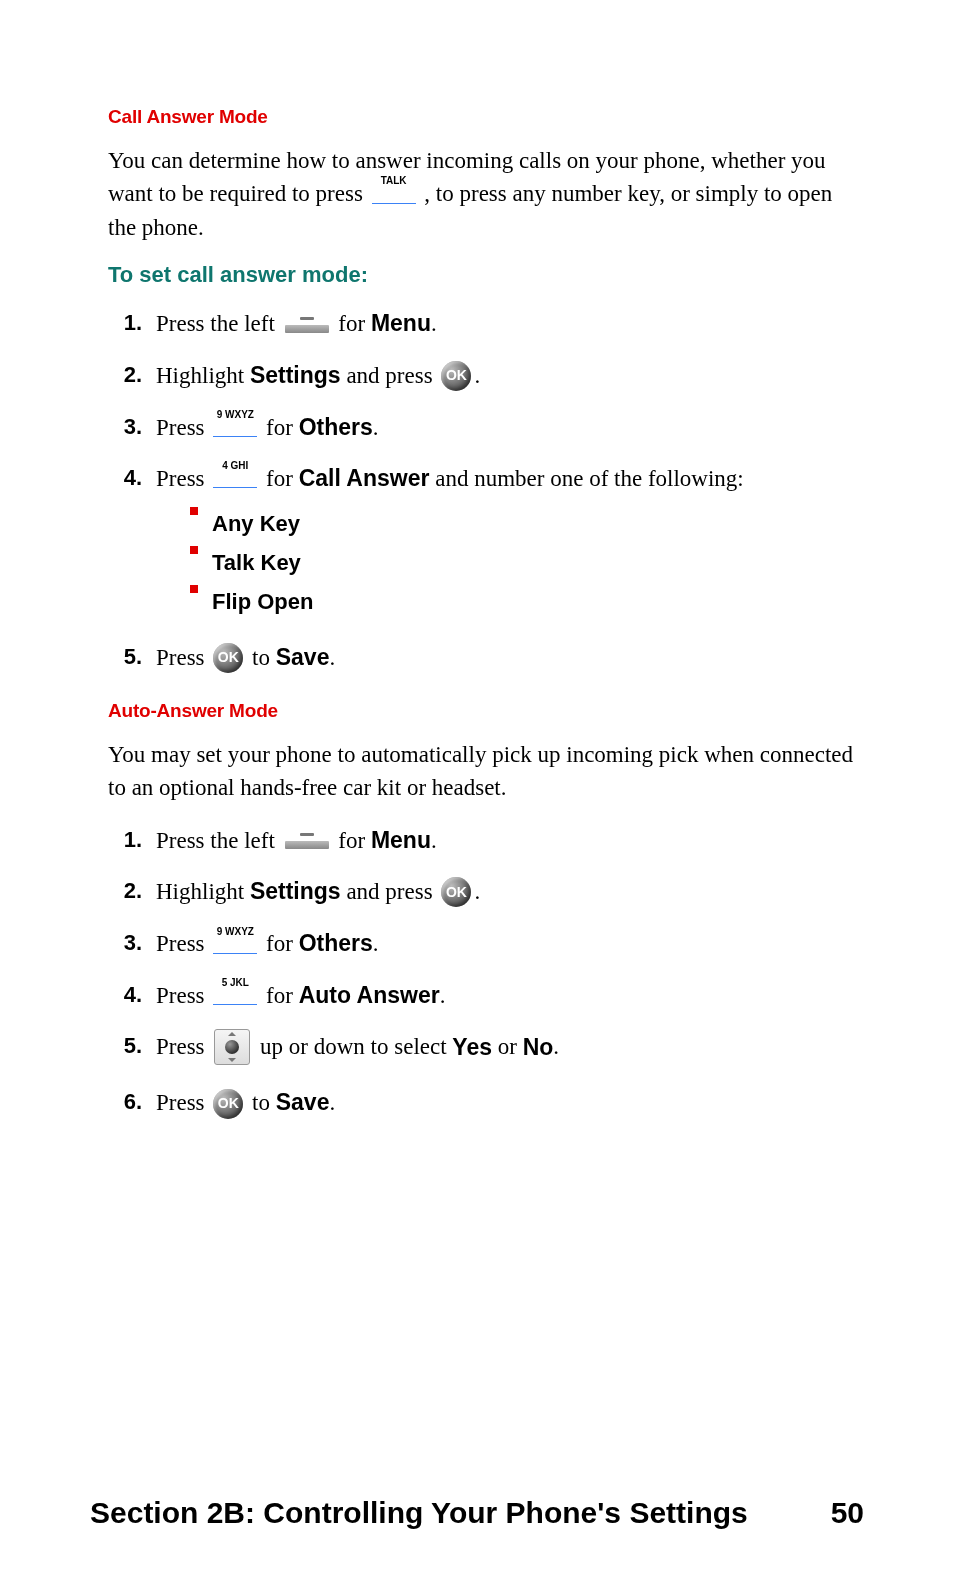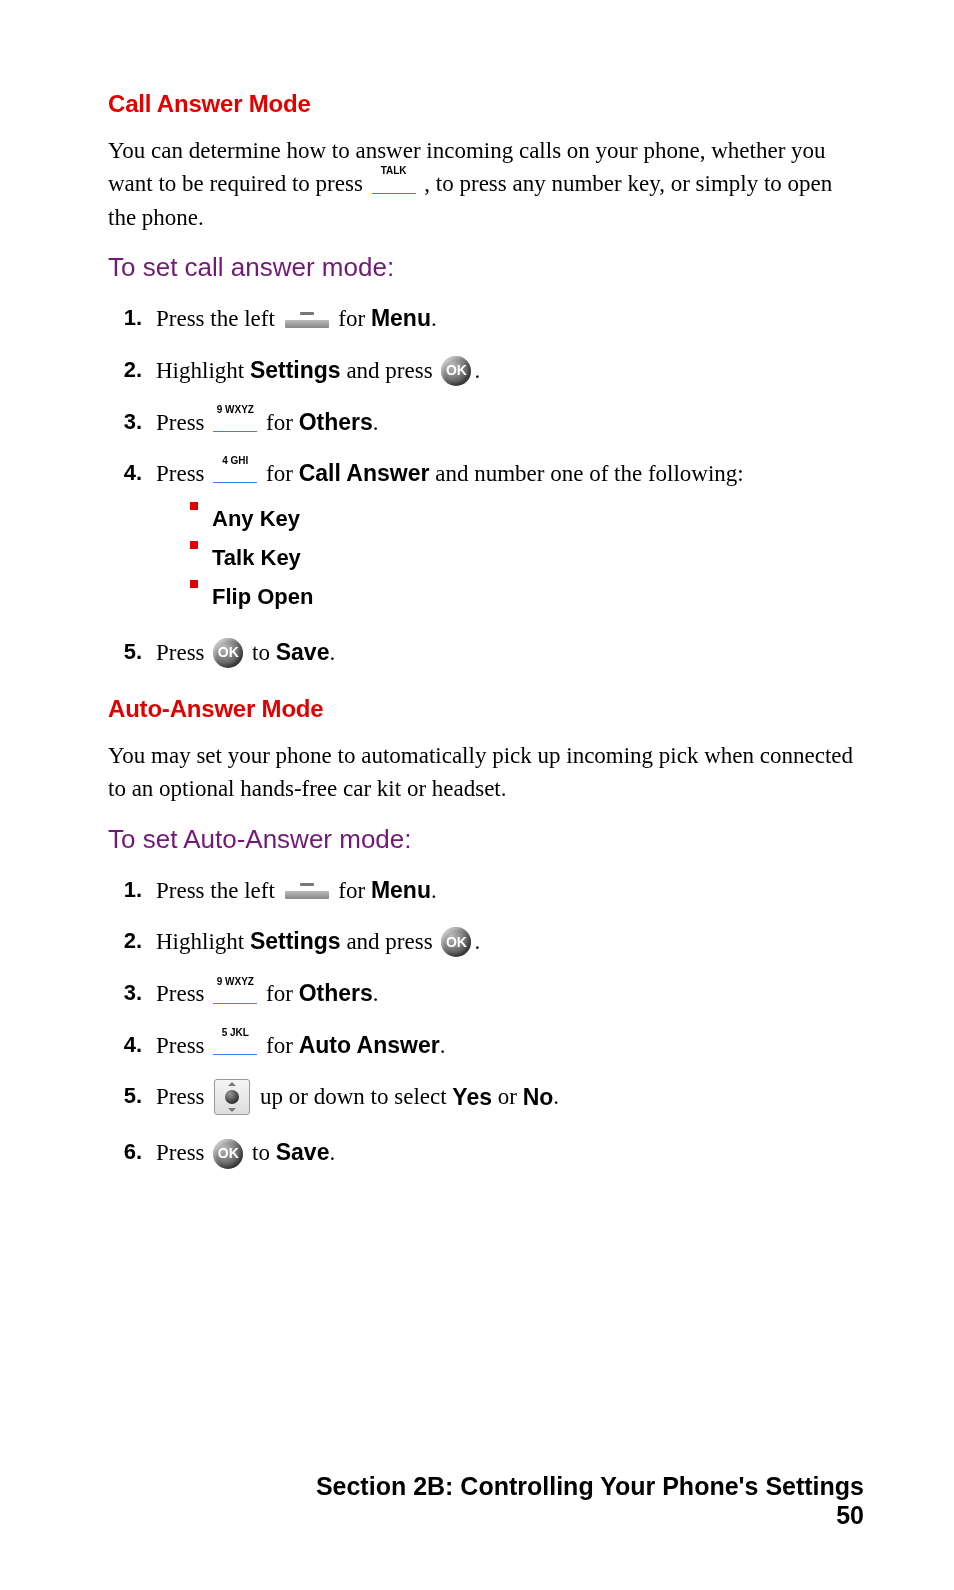--- a/index.html
+++ b/index.html
@@ -13,34 +13,34 @@
     width: 954px;
     height: 1590px;
     position: relative;
     box-sizing: border-box;
     padding: 90px 90px 0 108px;
   }
   h2.section-title {
     font-family: "Helvetica Neue", Arial, sans-serif;
     font-weight: 800;
     color: #e00000;
-    font-size: 24px;
-    margin: 0 0 16px 0;
+    font-size: 19px;
+    margin: 16px 0 16px 0;
     letter-spacing: -0.2px;
   }
   p.body {
     font-size: 23px;
     line-height: 1.45;
     margin: 0 0 18px 0;
   }
   .sub-head {
     font-family: "Helvetica Neue", Arial, sans-serif;
-    font-weight: 400;
-    color: #701a75;
-    font-size: 26px;
+    font-weight: 700;
+    color: #0f766e;
+    font-size: 22px;
     margin: 4px 0 18px 0;
   }
   ol.steps {
     list-style: none;
     padding: 0;
     margin: 0 0 24px 0;
   }
   ol.steps > li {
     display: flex;
     align-items: flex-start;
@@ -184,22 +184,21 @@
   .footer {
     position: absolute;
     left: 90px;
     right: 90px;
     bottom: 60px;
     display: flex;
     justify-content: space-between;
     align-items: flex-end;
     font-family: "Helvetica Neue", Arial, sans-serif;
     font-weight: 800;
-    font-size: 25px;
-    flex-direction: column;
+    font-size: 30px;
   }
 </style>
 </head>
 <body>
 
 <div class="page">
 
   <h2 class="section-title">Call Answer Mode</h2>
 
   <p class="body">
@@ -269,21 +268,20 @@
         <span> to </span>
         <span class="bold-sans">Save</span><span>.</span>
       </span>
     </li>
   </ol>
 
   <h2 class="section-title">Auto-Answer Mode</h2>
 
   <p class="body">You may set your phone to automatically pick up incoming pick when connected to an optional hands-free car kit or headset.</p>
 
-  <div class="sub-head">To set Auto-Answer mode:</div>
 
   <ol class="steps">
     <li>
       <span class="num">1.</span>
       <span class="content">
         <span>Press the left </span>
         <span class="soft-key"></span>
         <span> for </span>
         <span class="bold-sans">Menu</span><span>.</span>
       </span>

